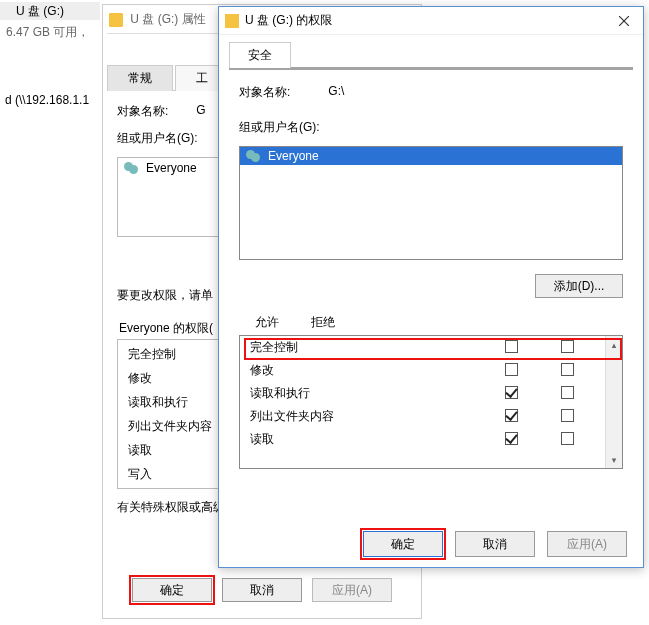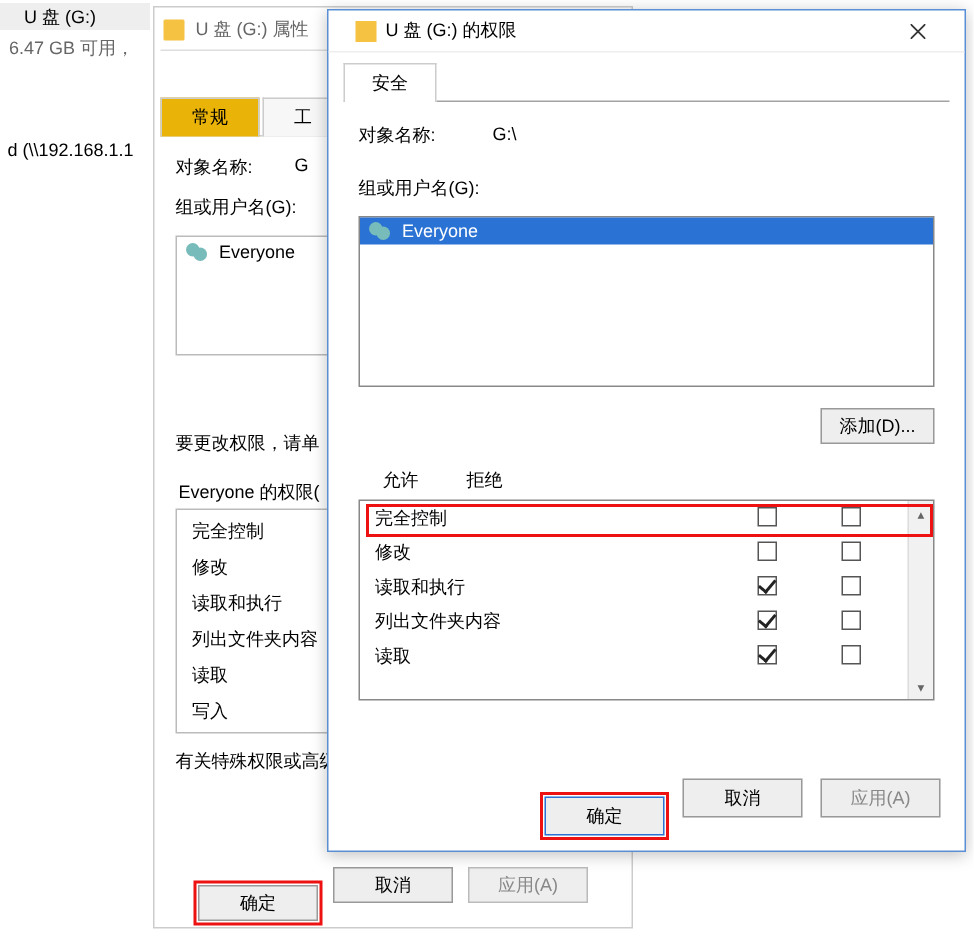--- a/index.html
+++ b/index.html
@@ -7,50 +7,50 @@
   .bg-row { position: absolute; left: 0; top: 2px; width: 100px; height: 18px; background: #eee; padding-left: 16px; line-height: 18px; }
   .bg-sub { position: absolute; left: 6px; top: 24px; color: #666; }
   .bg-net { position: absolute; left: 5px; top: 93px; }
   .win1 { position: absolute; left: 102px; top: 4px; width: 320px; height: 615px; background: #fff; border: 1px solid #ccc; }
   .win1-title { height: 28px; line-height: 28px; padding-left: 6px; color: #666; font-size: 12px; }
   .win1-title .ficon { display:inline-block; width:14px; height:14px; background:#f5c242; vertical-align:middle; margin-right:4px; border-radius:1px;}
   .win1-hr { border-bottom: 1px solid #ddd; margin: 0 4px; }
   .win1-rb { text-align:center; padding-top:12px; }
   .win1-tabs { display:flex; border-bottom:1px solid #ccc; margin: 4px 4px 0 4px; }
   .win1-tab { padding: 4px 20px; border:1px solid #ccc; border-bottom:none; background:#f7f7f7; margin-right:2px; position:relative; top:1px;}
-  .win1-tab.active { background:#eab308; }
+  .win1-tab.active { background:#e5e5e5; }
   .win1-body { padding: 12px 14px; }
   .lbl { margin-bottom: 10px; }
   .list1 { border:1px solid #bbb; height:80px; background:#fff; }
   .list1-row { background:#fff; padding:3px 6px; display:flex; align-items:center; gap:6px;}
   .picon { display:inline-block; width:16px; height:12px; position:relative;}
   .picon::before { content:""; position:absolute; left:0; top:0; width:9px; height:9px; background:#7bb; border-radius:50%;}
   .picon::after { content:""; position:absolute; left:5px; top:3px; width:9px; height:9px; background:#7bb; border-radius:50%;}
   .perm-hdr { display:flex; margin:16px 2px 2px 2px; }
   .perm-hdr .name { flex: 1; }
   .plist1 { border:1px solid #bbb; height:150px; padding: 6px 10px; }
   .plist1 div { margin-bottom: 7px; }
   .btnrow1 { margin-top: 50px; text-align:center; display:flex; justify-content:center; gap:10px;}
   .wbtn { width:80px; height:24px; border:1px solid #999; background:#eee; display:inline-flex; align-items:center; justify-content:center;}
   .wbtn.disabled { color:#888; background:#eee; border-color:#bbb;}
-  .redbox { outline: 2px solid #e11; outline-offset: 1px; margin-top: 12px; }
+  .redbox { outline: 2px solid #e11; outline-offset: 1px; }
 
   .win2 { position: absolute; left: 218px; top: 6px; width: 426px; height: 562px; background: #fff; border: 1px solid #5a8fd6; box-shadow: 0 2px 10px rgba(0,0,0,0.25); }
-  .win2-title { height: 28px; display:flex; align-items:center; padding: 0 18px; border-bottom: 1px solid #eee;}
+  .win2-title { height: 28px; display:flex; align-items:center; padding: 0 6px; border-bottom: 1px solid #eee;}
   .win2-title .spacer { flex:1; }
   .win2-close { width:26px; height:20px; display:flex; align-items:center; justify-content:center; }
   .win2-close svg { width:10px; height:10px; }
-  .win2-tabs { display:flex; border-bottom:1px solid #a3a3a3; margin: 6px 10px 0 10px; }
+  .win2-tabs { display:flex; border-bottom:3px solid #a3a3a3; margin: 6px 10px 0 10px; }
   .win2-tab { padding: 4px 18px; border:1px solid #ccc; border-bottom:none; background:#fff; position:relative; top:1px;}
   .win2-body { padding: 14px 20px; }
   .row-on { display:flex; gap:38px; margin-bottom:18px;}
   .list2 { border:1px solid #888; background:#fff; height:114px; }
   .list2-row { background:#2a72d4; color:#fff; padding:2px 6px; display:flex; align-items:center; gap:6px;}
   .btnrow2 { display:flex; justify-content:flex-end; gap:12px; margin:14px 0 16px 0;}
-  .wbtn2 { width:76px; height:24px; border:1px solid #999; background:#eee; display:inline-flex; align-items:center; justify-content:center;}
+  .wbtn2 { width:88px; height:24px; border:1px solid #999; background:#eee; display:inline-flex; align-items:center; justify-content:center;}
   .perm-hdr2 { display:flex; margin: 4px 0 4px 0; align-items:flex-end;}
   .perm-hdr2 .name { flex:1; }
   .perm-hdr2 .col { width:56px; text-align:center; }
   .plist2 { border:1px solid #888; height:134px; display:flex; }
   .plist2-inner { flex:1; overflow:hidden; }
   .scrollbar { width:17px; background:#f1f1f1; border-left:1px solid #ddd; display:flex; flex-direction:column; align-items:center; justify-content:space-between; }
   .scrollbar .arrow { width:17px; height:17px; display:flex; align-items:center; justify-content:center; font-size:9px; color:#666;}
   .prow { display:flex; align-items:center; padding: 3px 10px; }
   .prow .plabel { flex:1; }
   .prow .cbcell { width:56px; text-align:center; }

